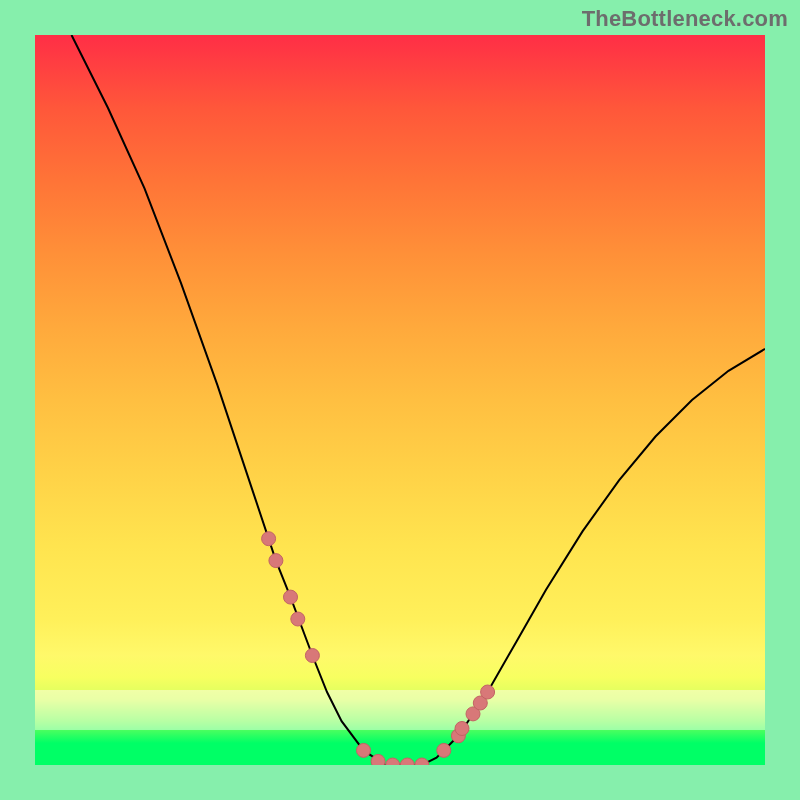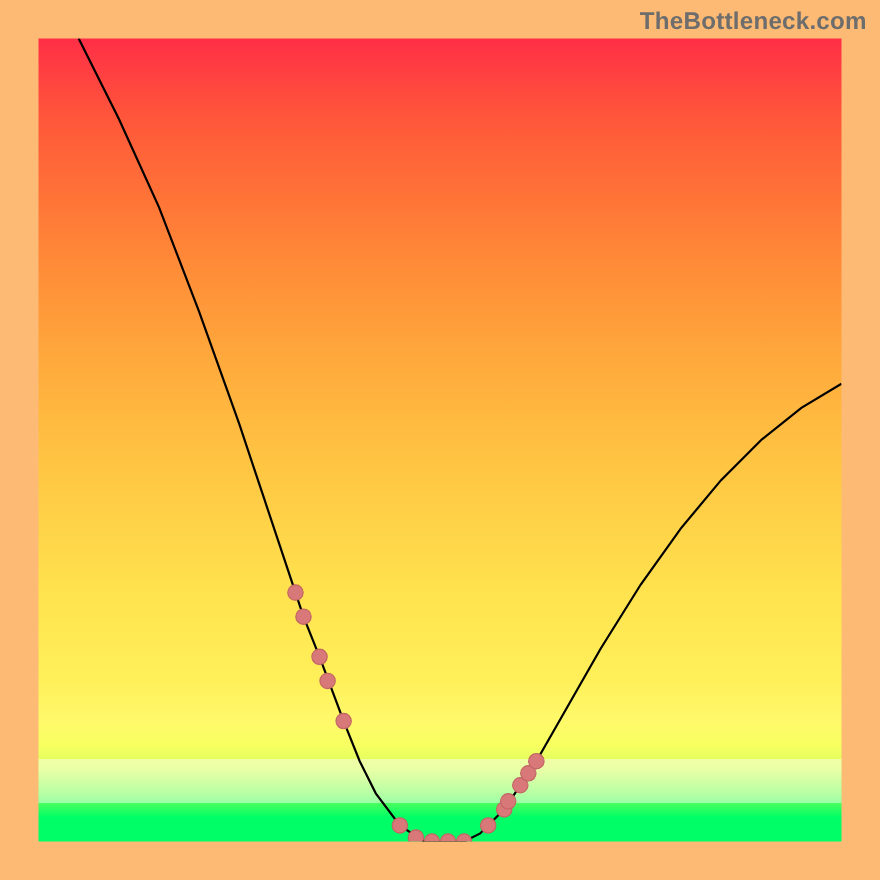--- a/index.html
+++ b/index.html
@@ -8,21 +8,21 @@
     width: 800px;
     height: 800px;
     background: #000;
     overflow: hidden;
     font-family: Arial, Helvetica, sans-serif;
   }
   .stage {
     position: relative;
     width: 800px;
     height: 800px;
-    background: #fdba74;
+    background: #86efac;
   }
   .plot-area {
     position: absolute;
     left: 35px;
     top: 35px;
     width: 730px;
     height: 730px;
     
     background: linear-gradient(
       to top,

